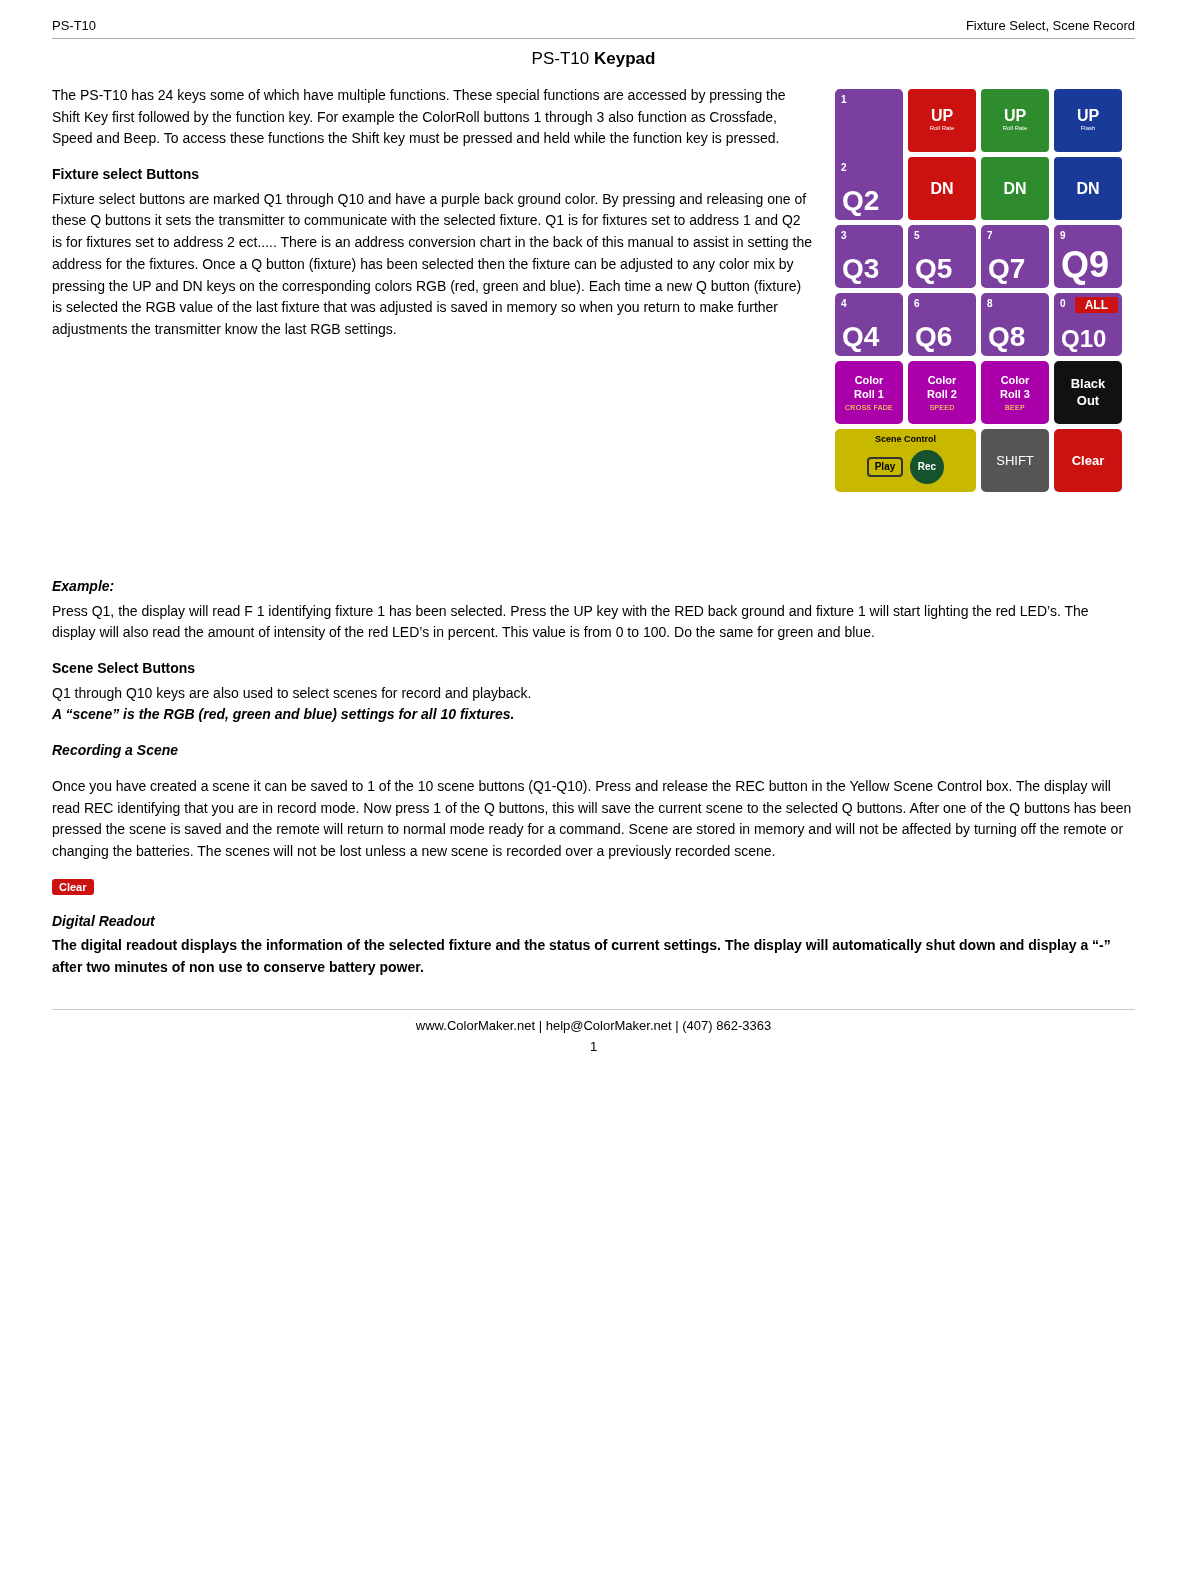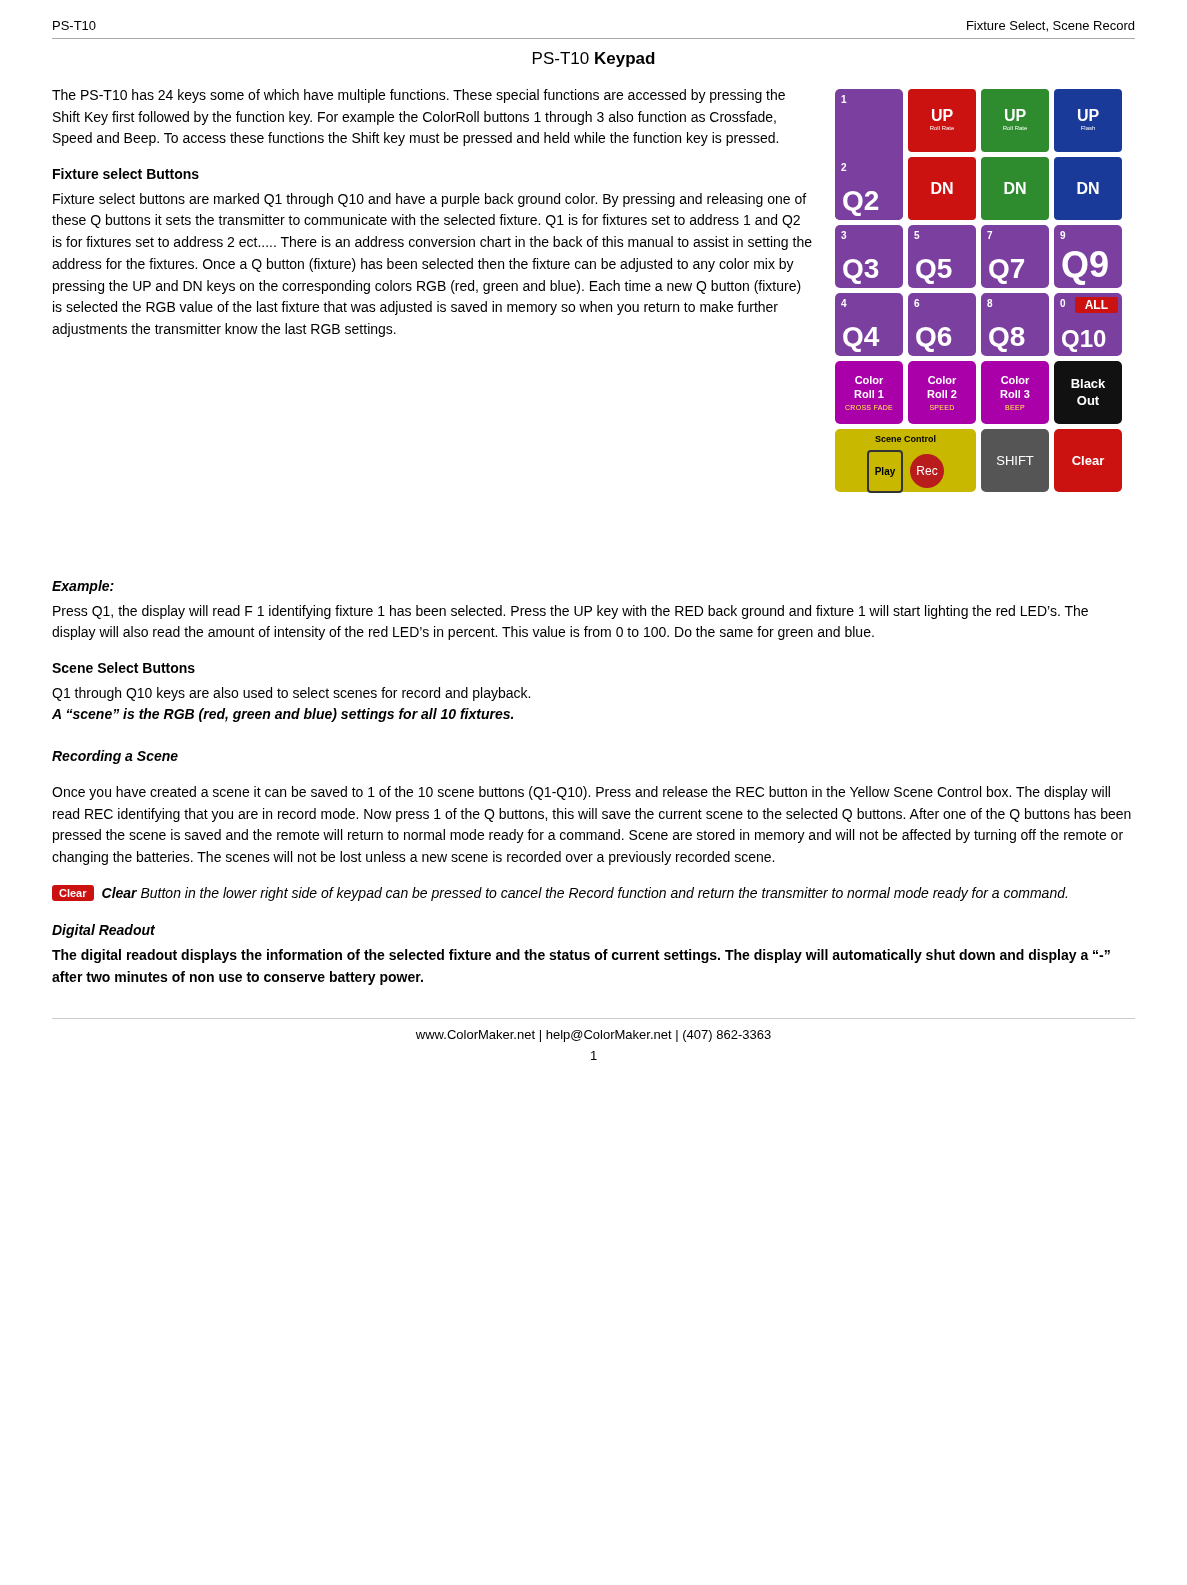--- a/index.html
+++ b/index.html
@@ -125,50 +125,49 @@
           <span style="font-size:11px;font-weight:bold;line-height:1.25;">Color<br>Roll 3</span>
           <span style="font-size:7px;color:#ffee44;margin-top:3px;text-transform:uppercase;letter-spacing:0.3px;">Beep</span>
         </div>
         <div style="grid-area: 5 / 4; background: rgb(17, 17, 17); border-radius: 5px; display: flex; flex-direction: column; align-items: center; justify-content: center; text-align: center; color: rgb(255, 255, 255); font-weight: bold; font-size: 13px;">
           <span style="line-height:1.3;">Black<br>Out</span>
         </div>
 
         <div style="grid-area: 6 / 1 / auto / 3; background: rgb(200, 184, 0); border-radius: 5px; display: flex; flex-direction: column; align-items: center; justify-content: flex-start; padding: 5px; color: rgb(0, 0, 0);">
           <span style="font-size:9px;font-weight:bold;text-align:center;margin-bottom:5px;line-height:1.2;">Scene Control</span>
           <div style="display:flex;gap:7px;align-items:center;">
-            <div style="background:#c8b800;border:2px solid #333;color:#000;font-size:10px;font-weight:bold;width:36px;height:43px;border-radius:4px;display:flex;align-items:center;justify-content:center;">Play</div>
-            <div style="background:#b91c1c;color:#fff;font-size:12px;font-weight:normal;width:34px;height:34px;border-radius:50%;display:flex;align-items:center;justify-content:center;">Rec</div>
+            <div style="background:#c8b800;border:2px solid #333;color:#000;font-size:10px;font-weight:bold;width:36px;height:20px;border-radius:4px;display:flex;align-items:center;justify-content:center;">Play</div>
+            <div style="background:#14532d;color:#fff;font-size:10px;font-weight:bold;width:34px;height:34px;border-radius:50%;display:flex;align-items:center;justify-content:center;">Rec</div>
           </div>
         </div>
         <div style="grid-area: 6 / 3; background: rgb(85, 85, 85); border-radius: 5px; display: flex; align-items: center; justify-content: center; color: rgb(255, 255, 255); font-weight: normal; font-size: 13px;">SHIFT</div>
         <div style="grid-area: 6 / 4; background: rgb(204, 17, 17); border-radius: 5px; display: flex; align-items: center; justify-content: center; color: rgb(255, 255, 255); font-weight: bold; font-size: 13px;">Clear</div>
 
       </div>
     </div>
   </div>
 
   <div style="font-size:14px;line-height:1.55;margin-bottom:14px;">
     <p style="font-style:italic;font-weight:bold;margin-bottom:3px;">Example:</p>
     <p>Press Q1, the display will read F 1 identifying fixture 1 has been selected. Press the UP key with the RED back ground and fixture 1 will start lighting the red LED’s. The display will also read the amount of intensity of the red LED’s in percent. This value is from 0 to 100. Do the same for green and blue.</p>
   </div>
 
-  <div style="font-size:14px;line-height:1.55;margin-bottom:20px;">
+  <div style="font-size:14px;line-height:1.55;margin-bottom:14px;">
     <p style="font-weight:bold;margin-bottom:3px;">Scene Select Buttons</p>
     <p>Q1 through Q10 keys are also used to select scenes for record and playback.</p>
     <p style="font-style:italic;font-weight:bold;">A “scene” is the RGB (red, green and blue) settings for all 10 fixtures.</p>
   </div>
 
   <div style="font-size:14px;line-height:1.55;margin-bottom:14px;">
     <p style="font-style:italic;font-weight:bold;margin-bottom:14px;">Recording a Scene</p>
     <p>Once you have created a scene it can be saved to 1 of the 10 scene buttons (Q1-Q10).  Press and release the REC button in the Yellow Scene Control box. The display will read REC identifying that you are in record mode. Now press 1 of the Q buttons, this will save the current scene to the selected Q buttons. After one of the Q buttons has been pressed the scene is saved and the remote will return to normal mode ready for a command. Scene are stored in memory and will not be affected by turning off the remote or changing the batteries. The scenes will not be lost unless a new scene is recorded over a previously recorded scene.</p>
   </div>
 
   <div style="display:flex;align-items:flex-start;gap:8px;margin-bottom:16px;">
     <div style="background:#cc1111;color:#fff;font-size:11px;font-weight:bold;padding:2px 7px;border-radius:3px;flex-shrink:0;margin-top:2px;">Clear</div>
-    <p style="font-style:italic;font-size:14px;line-height:1.55;"><strong>Clear</strong> Button in the lower right side of keypad can be pressed to cancel the Record function and return the transmitter to normal mode ready for a command.</p>
   </div>
 
   <div style="font-size:14px;line-height:1.55;margin-bottom:30px;">
     <p style="font-style:italic;font-weight:bold;margin-bottom:3px;">Digital Readout</p>
     <p style="font-weight:bold;">The digital readout displays the information of the selected fixture and the status of current settings. The display will automatically shut down and display a “-” after two minutes of non use to conserve battery power.</p>
   </div>
 
   <div style="text-align:center;font-size:13px;border-top:1px solid #ccc;padding-top:8px;">
     <span>www.ColorMaker.net</span>
     <span> | </span>

